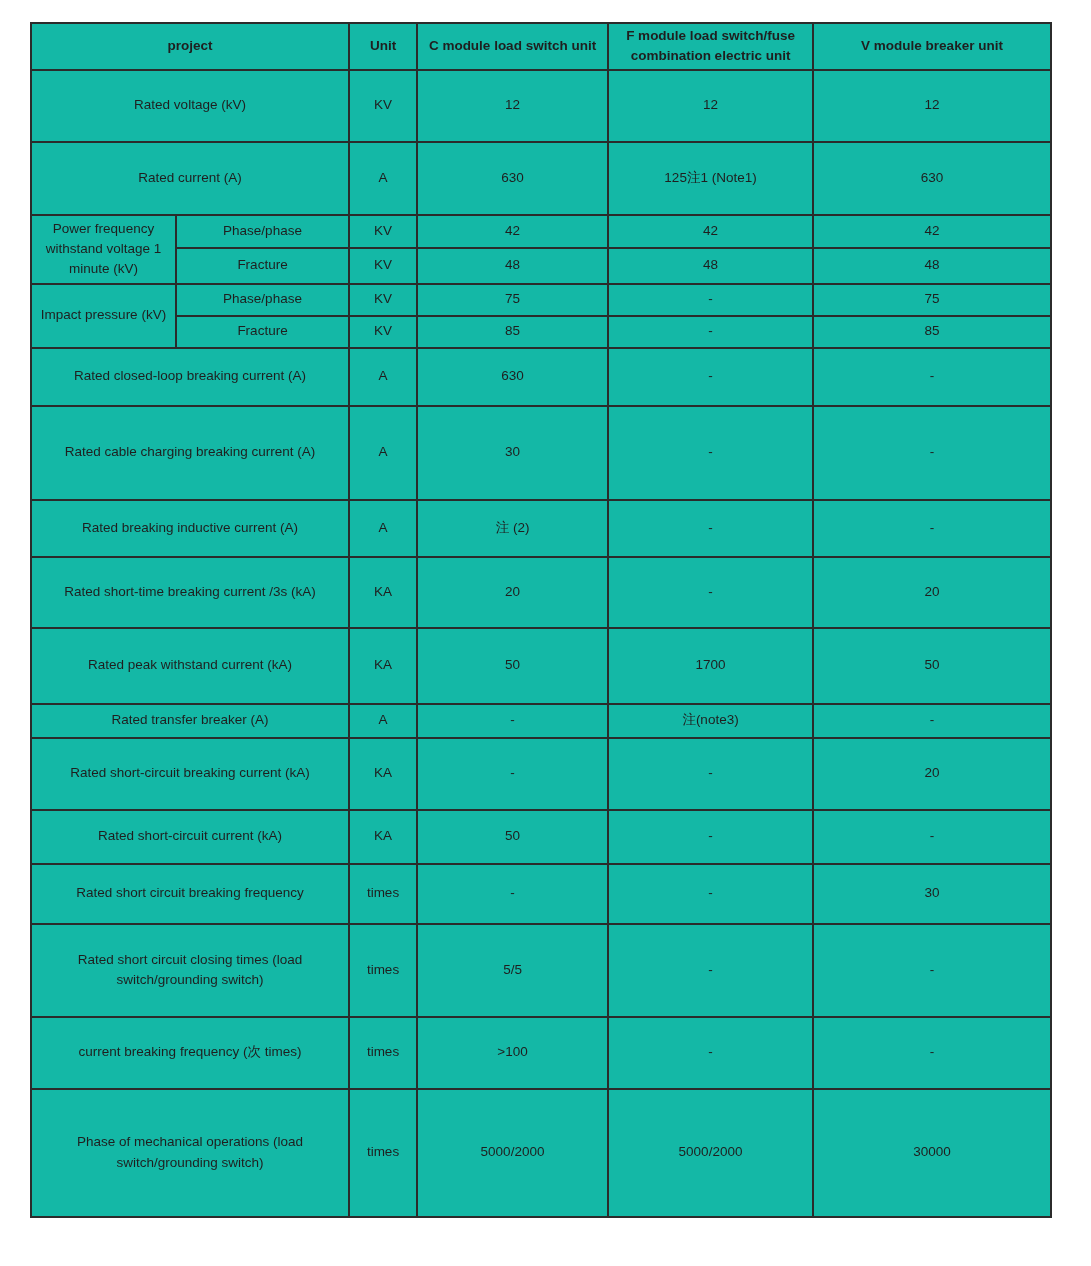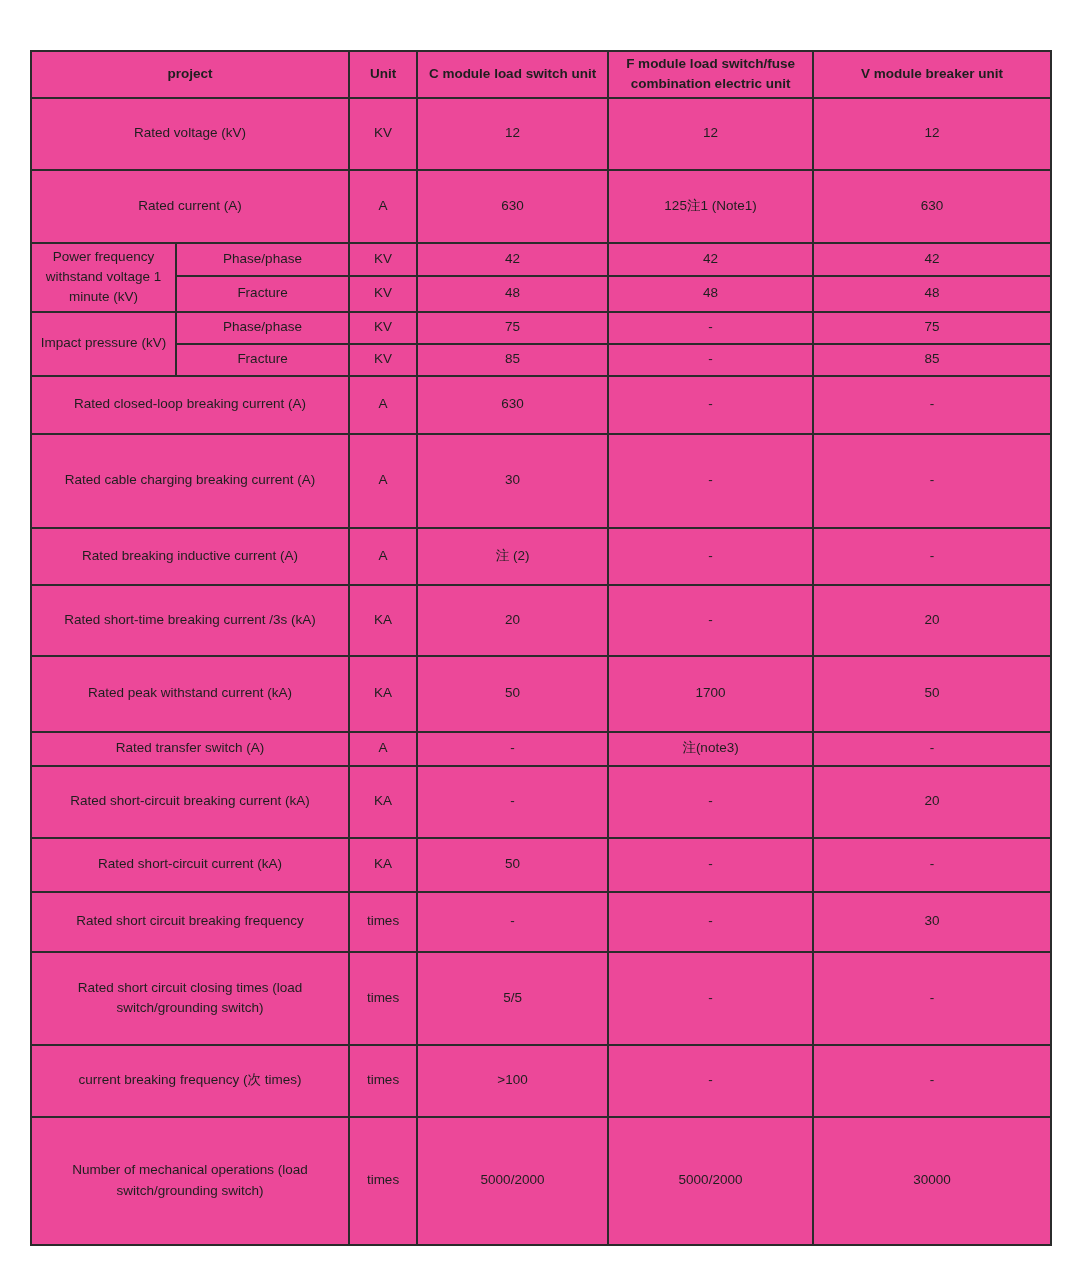--- a/index.html
+++ b/index.html
@@ -11,22 +11,21 @@
   }
   .table-wrap {
     position: absolute;
     left: 30px;
     top: 22px;
   }
   table.spec {
     border-collapse: collapse;
     table-layout: fixed;
     width: 1020px;
-    background: #ec4899;
-    margin-top: 28px;
+    background: #14b8a6;
   }
   table.spec th, table.spec td {
     border: 2px solid #2b2b2b;
     text-align: center;
     vertical-align: middle;
     font-size: 13.5px;
     line-height: 1.5;
     padding: 2px 6px;
     overflow: hidden;
   }
@@ -135,21 +134,21 @@
         <td>20</td>
       </tr>
       <tr style="height:76px">
         <td colspan="2">Rated peak withstand current (kA)</td>
         <td>KA</td>
         <td>50</td>
         <td>1700</td>
         <td>50</td>
       </tr>
       <tr style="height:34px">
-        <td colspan="2">Rated transfer switch (A)</td>
+        <td colspan="2">Rated transfer breaker (A)</td>
         <td>A</td>
         <td>-</td>
         <td>注(note3)</td>
         <td>-</td>
       </tr>
       <tr style="height:72px">
         <td colspan="2">Rated short-circuit breaking current (kA)</td>
         <td>KA</td>
         <td>-</td>
         <td>-</td>
@@ -177,21 +176,21 @@
         <td>-</td>
       </tr>
       <tr style="height:72px">
         <td colspan="2">current breaking frequency (次 times)</td>
         <td>times</td>
         <td>&gt;100</td>
         <td>-</td>
         <td>-</td>
       </tr>
       <tr style="height:128px">
-        <td colspan="2">Number of mechanical operations (load switch/grounding switch)</td>
+        <td colspan="2">Phase of mechanical operations (load switch/grounding switch)</td>
         <td>times</td>
         <td>5000/2000</td>
         <td>5000/2000</td>
         <td>30000</td>
       </tr>
     </tbody>
   </table>
 </div>
 
 </body></html>

